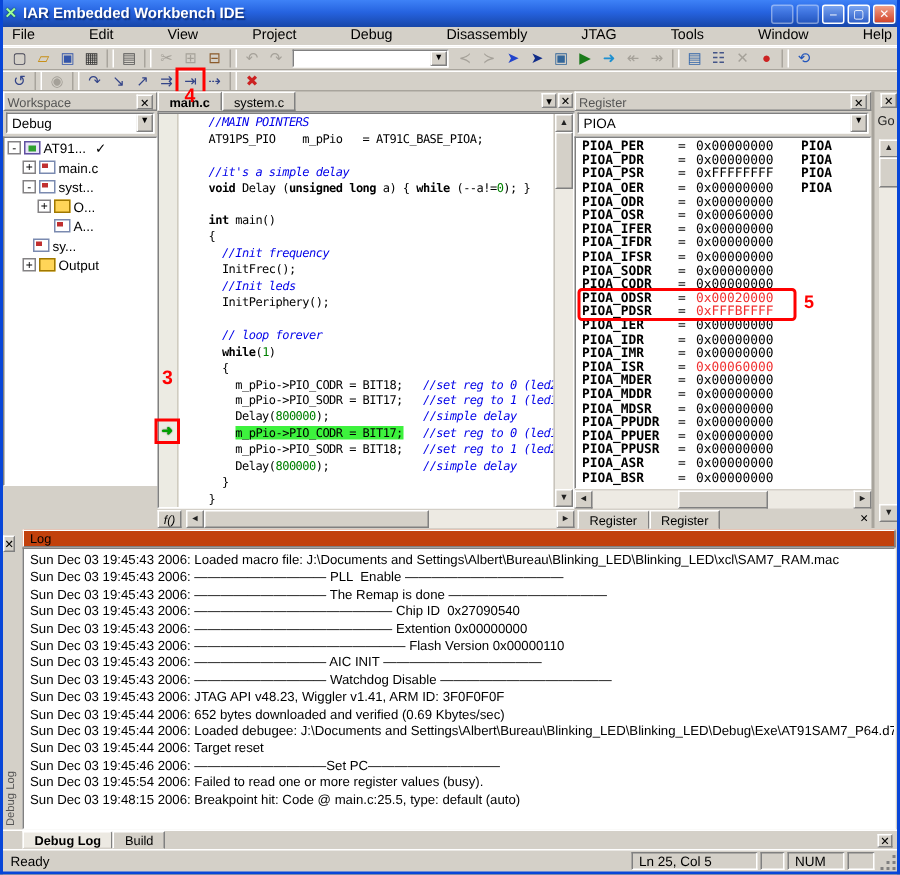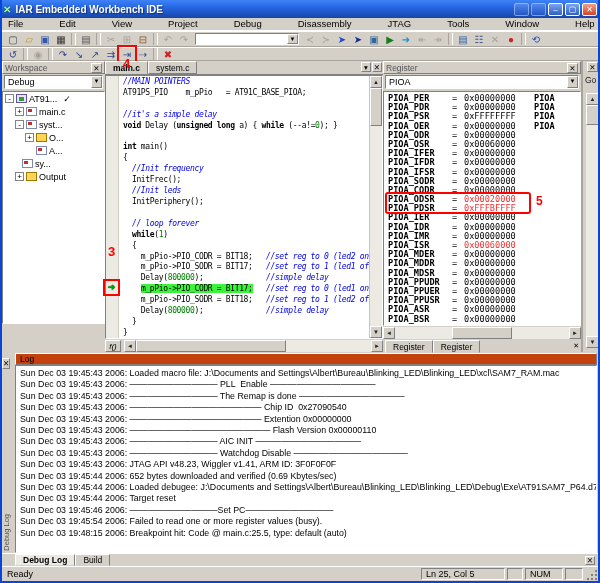--- a/index.html
+++ b/index.html
@@ -87,21 +87,21 @@
   .ed-tab.active{ border-bottom-color:#D4D0C8; font-weight:bold; }
   .ed-tab-ctrl{ position:absolute; right:1px; top:1px; display:flex; gap:1px; }
   .ed-tab-ctrl .close-x{ width:10px; }
   .code-wrap{ position:relative; height:264px; background:#fff; border:1px solid;
     border-color:#808080 #fff #fff #808080; display:flex; }
   .code-margin{ width:13px; background:#ECEBE3; border-right:1px solid #D0CCC0; flex:none; }
   .margin-cell{ height:10.9px; position:relative; }
   .margin-arrow{ position:absolute; left:0; top:-1px; font-size:9px; font-weight:bold; color:#00A000;
     text-shadow:0 0 1px #004000; outline:2px solid #FF0000; outline-offset:1px; line-height:11px; width:11px; text-align:center; }
   .code{ flex:1; font-family:"DejaVu Sans Mono", monospace; font-size:8px; line-height:10.9px;
-    letter-spacing:-0.35px; padding-left:4px; padding-top:1px; overflow:hidden; white-space:pre; }
+    letter-spacing:-0.35px; padding-left:20px; padding-top:1px; overflow:hidden; white-space:pre; }
   .seg-p{ color:#000;margin-top:12px; }
   .seg-k{ color:#000; font-weight:bold; }
   .seg-c{ color:#0000E8; font-style:italic; }
   .seg-n{ color:#008000; }
   .seg-h{ color:#000; background:#3DF23D; }
   .vscroll{ width:13px; background:#EDEAE3; border-left:1px solid #c8c4bc; flex:none;
     display:flex; flex-direction:column; }
   .sb-btn{ height:12px; background:#D4D0C8; border:1px solid; border-color:#fff #808080 #808080 #fff;
     font-size:6px; text-align:center; line-height:10px; color:#222; flex:none; }
   .sb-thumb-v{ height:38px; background:#D4D0C8; border:1px solid; border-color:#fff #808080 #808080 #fff; flex:none; }

